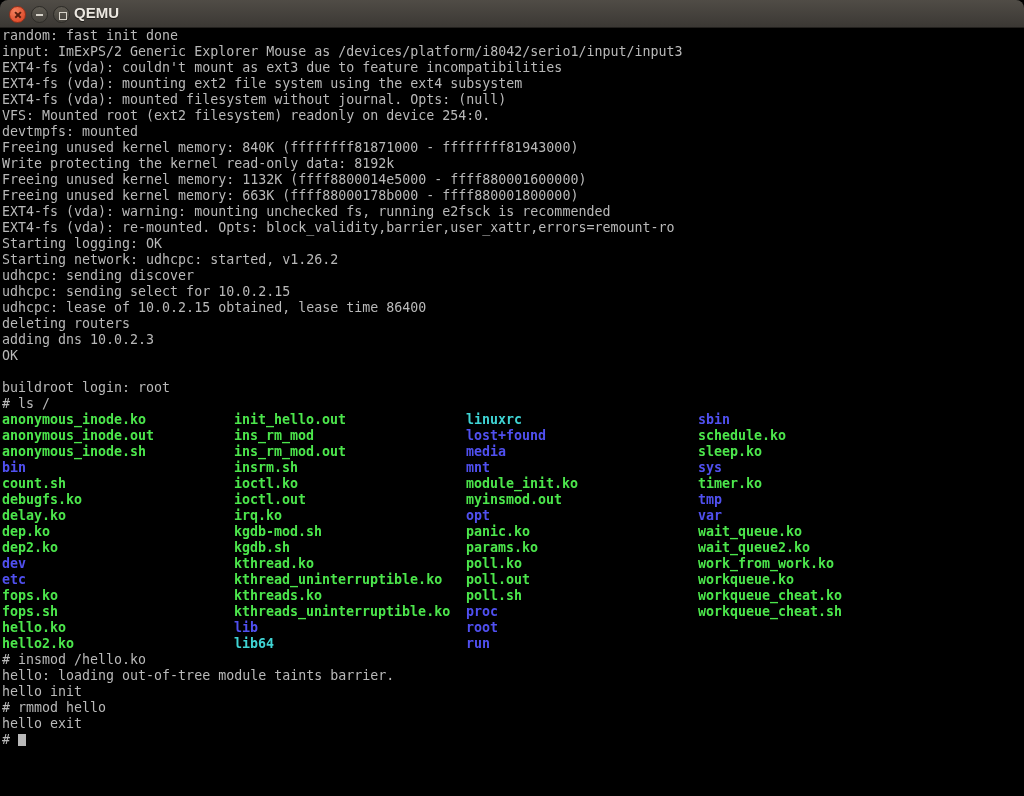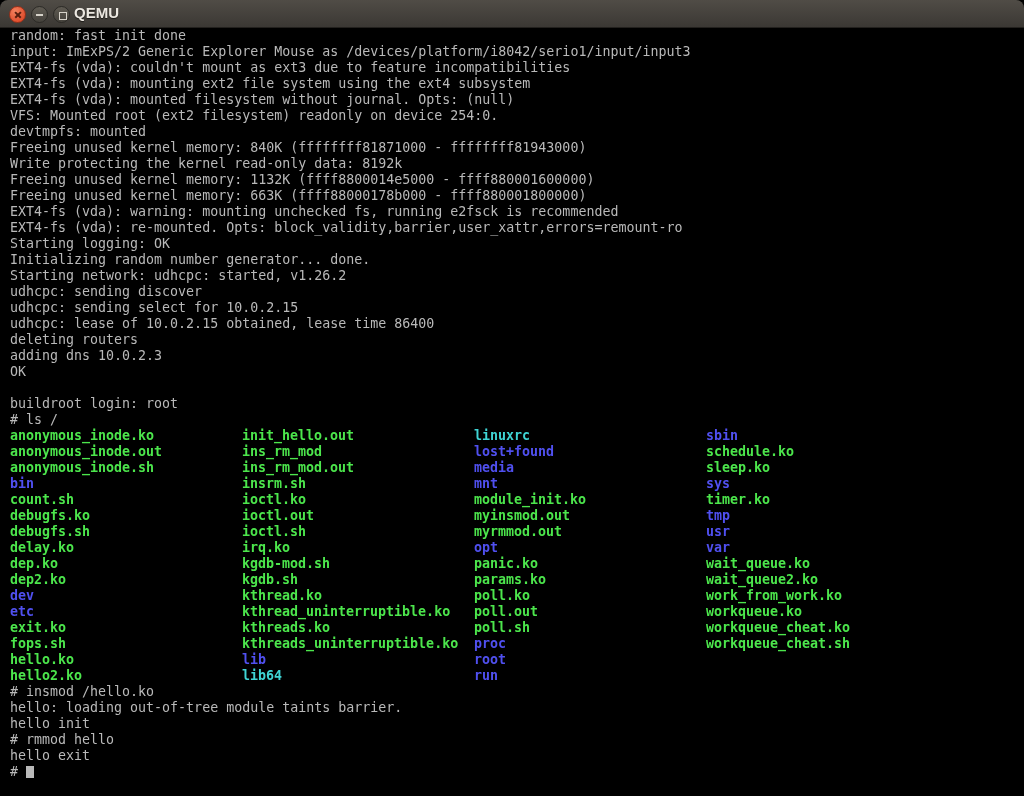--- a/index.html
+++ b/index.html
@@ -32,21 +32,21 @@
     color:#ece8e1;text-shadow:0 1px 1px #1d1b18;
   }
 
   
   #screen{
     position:absolute;top:28px;left:0;width:1024px;height:768px;
     background:var(--bg,#000);
     font-family:"DejaVu Sans Mono",monospace;
     font-size:13.3px;line-height:16px;
     color:var(--fg,#b9b9b9);
-    padding-left:10px;box-sizing:border-box;
+    padding-left:2px;box-sizing:border-box;
     overflow:hidden;
   }
   .tl{white-space:pre;height:16px;}
   .ls-row{white-space:pre;height:16px;}
   .ls-cell{display:inline-block;width:232px;white-space:pre;vertical-align:top;}
   .ls-cell:last-child{width:auto;}
   .c-green{color:var(--green);font-weight:bold;}
   .c-blue{color:var(--blue);font-weight:bold;}
   .c-cyan{color:var(--cyan);font-weight:bold;}
   #cursor{display:inline-block;width:8px;height:12px;background:var(--fg,#b9b9b9);vertical-align:-2px;}
@@ -77,44 +77,42 @@
         <div class="tl">EXT4-fs (vda): mounted filesystem without journal. Opts: (null)</div>
         <div class="tl">VFS: Mounted root (ext2 filesystem) readonly on device 254:0.</div>
         <div class="tl">devtmpfs: mounted</div>
         <div class="tl">Freeing unused kernel memory: 840K (ffffffff81871000 - ffffffff81943000)</div>
         <div class="tl">Write protecting the kernel read-only data: 8192k</div>
         <div class="tl">Freeing unused kernel memory: 1132K (ffff8800014e5000 - ffff880001600000)</div>
         <div class="tl">Freeing unused kernel memory: 663K (ffff88000178b000 - ffff880001800000)</div>
         <div class="tl">EXT4-fs (vda): warning: mounting unchecked fs, running e2fsck is recommended</div>
         <div class="tl">EXT4-fs (vda): re-mounted. Opts: block_validity,barrier,user_xattr,errors=remount-ro</div>
         <div class="tl">Starting logging: OK</div>
-        <div class="tl">Initializing random number generator... done.</div>
         <div class="tl">Starting network: udhcpc: started, v1.26.2</div>
         <div class="tl">udhcpc: sending discover</div>
         <div class="tl">udhcpc: sending select for 10.0.2.15</div>
         <div class="tl">udhcpc: lease of 10.0.2.15 obtained, lease time 86400</div>
         <div class="tl">deleting routers</div>
         <div class="tl">adding dns 10.0.2.3</div>
         <div class="tl">OK</div>
         <div class="tl">&nbsp;</div>
         <div class="tl">buildroot login: root</div>
         <div class="tl"># ls /</div>
         <div class="ls-row"><span class="ls-cell c-green">anonymous_inode.ko</span><span class="ls-cell c-green">init_hello.out</span><span class="ls-cell c-cyan">linuxrc</span><span class="ls-cell c-blue">sbin</span></div>
         <div class="ls-row"><span class="ls-cell c-green">anonymous_inode.out</span><span class="ls-cell c-green">ins_rm_mod</span><span class="ls-cell c-blue">lost+found</span><span class="ls-cell c-green">schedule.ko</span></div>
         <div class="ls-row"><span class="ls-cell c-green">anonymous_inode.sh</span><span class="ls-cell c-green">ins_rm_mod.out</span><span class="ls-cell c-blue">media</span><span class="ls-cell c-green">sleep.ko</span></div>
         <div class="ls-row"><span class="ls-cell c-blue">bin</span><span class="ls-cell c-green">insrm.sh</span><span class="ls-cell c-blue">mnt</span><span class="ls-cell c-blue">sys</span></div>
         <div class="ls-row"><span class="ls-cell c-green">count.sh</span><span class="ls-cell c-green">ioctl.ko</span><span class="ls-cell c-green">module_init.ko</span><span class="ls-cell c-green">timer.ko</span></div>
         <div class="ls-row"><span class="ls-cell c-green">debugfs.ko</span><span class="ls-cell c-green">ioctl.out</span><span class="ls-cell c-green">myinsmod.out</span><span class="ls-cell c-blue">tmp</span></div>
-        <div class="ls-row"><span class="ls-cell c-green">debugfs.sh</span><span class="ls-cell c-green">ioctl.sh</span><span class="ls-cell c-green">myrmmod.out</span><span class="ls-cell c-blue">usr</span></div>
         <div class="ls-row"><span class="ls-cell c-green">delay.ko</span><span class="ls-cell c-green">irq.ko</span><span class="ls-cell c-blue">opt</span><span class="ls-cell c-blue">var</span></div>
         <div class="ls-row"><span class="ls-cell c-green">dep.ko</span><span class="ls-cell c-green">kgdb-mod.sh</span><span class="ls-cell c-green">panic.ko</span><span class="ls-cell c-green">wait_queue.ko</span></div>
         <div class="ls-row"><span class="ls-cell c-green">dep2.ko</span><span class="ls-cell c-green">kgdb.sh</span><span class="ls-cell c-green">params.ko</span><span class="ls-cell c-green">wait_queue2.ko</span></div>
         <div class="ls-row"><span class="ls-cell c-blue">dev</span><span class="ls-cell c-green">kthread.ko</span><span class="ls-cell c-green">poll.ko</span><span class="ls-cell c-green">work_from_work.ko</span></div>
         <div class="ls-row"><span class="ls-cell c-blue">etc</span><span class="ls-cell c-green">kthread_uninterruptible.ko</span><span class="ls-cell c-green">poll.out</span><span class="ls-cell c-green">workqueue.ko</span></div>
-        <div class="ls-row"><span class="ls-cell c-green">exit.ko</span><span class="ls-cell c-green">kthreads.ko</span><span class="ls-cell c-green">poll.sh</span><span class="ls-cell c-green">workqueue_cheat.ko</span></div>
+        <div class="ls-row"><span class="ls-cell c-green">fops.ko</span><span class="ls-cell c-green">kthreads.ko</span><span class="ls-cell c-green">poll.sh</span><span class="ls-cell c-green">workqueue_cheat.ko</span></div>
         <div class="ls-row"><span class="ls-cell c-green">fops.sh</span><span class="ls-cell c-green">kthreads_uninterruptible.ko</span><span class="ls-cell c-blue">proc</span><span class="ls-cell c-green">workqueue_cheat.sh</span></div>
         <div class="ls-row"><span class="ls-cell c-green">hello.ko</span><span class="ls-cell c-blue">lib</span><span class="ls-cell c-blue">root</span></div>
         <div class="ls-row"><span class="ls-cell c-green">hello2.ko</span><span class="ls-cell c-cyan">lib64</span><span class="ls-cell c-blue">run</span></div>
         <div class="tl"># insmod /hello.ko</div>
         <div class="tl">hello: loading out-of-tree module taints barrier.</div>
         <div class="tl">hello init</div>
         <div class="tl"># rmmod hello</div>
         <div class="tl">hello exit</div>
       </div>
     <div class="tl"><span># </span><span id="cursor"></span></div>

